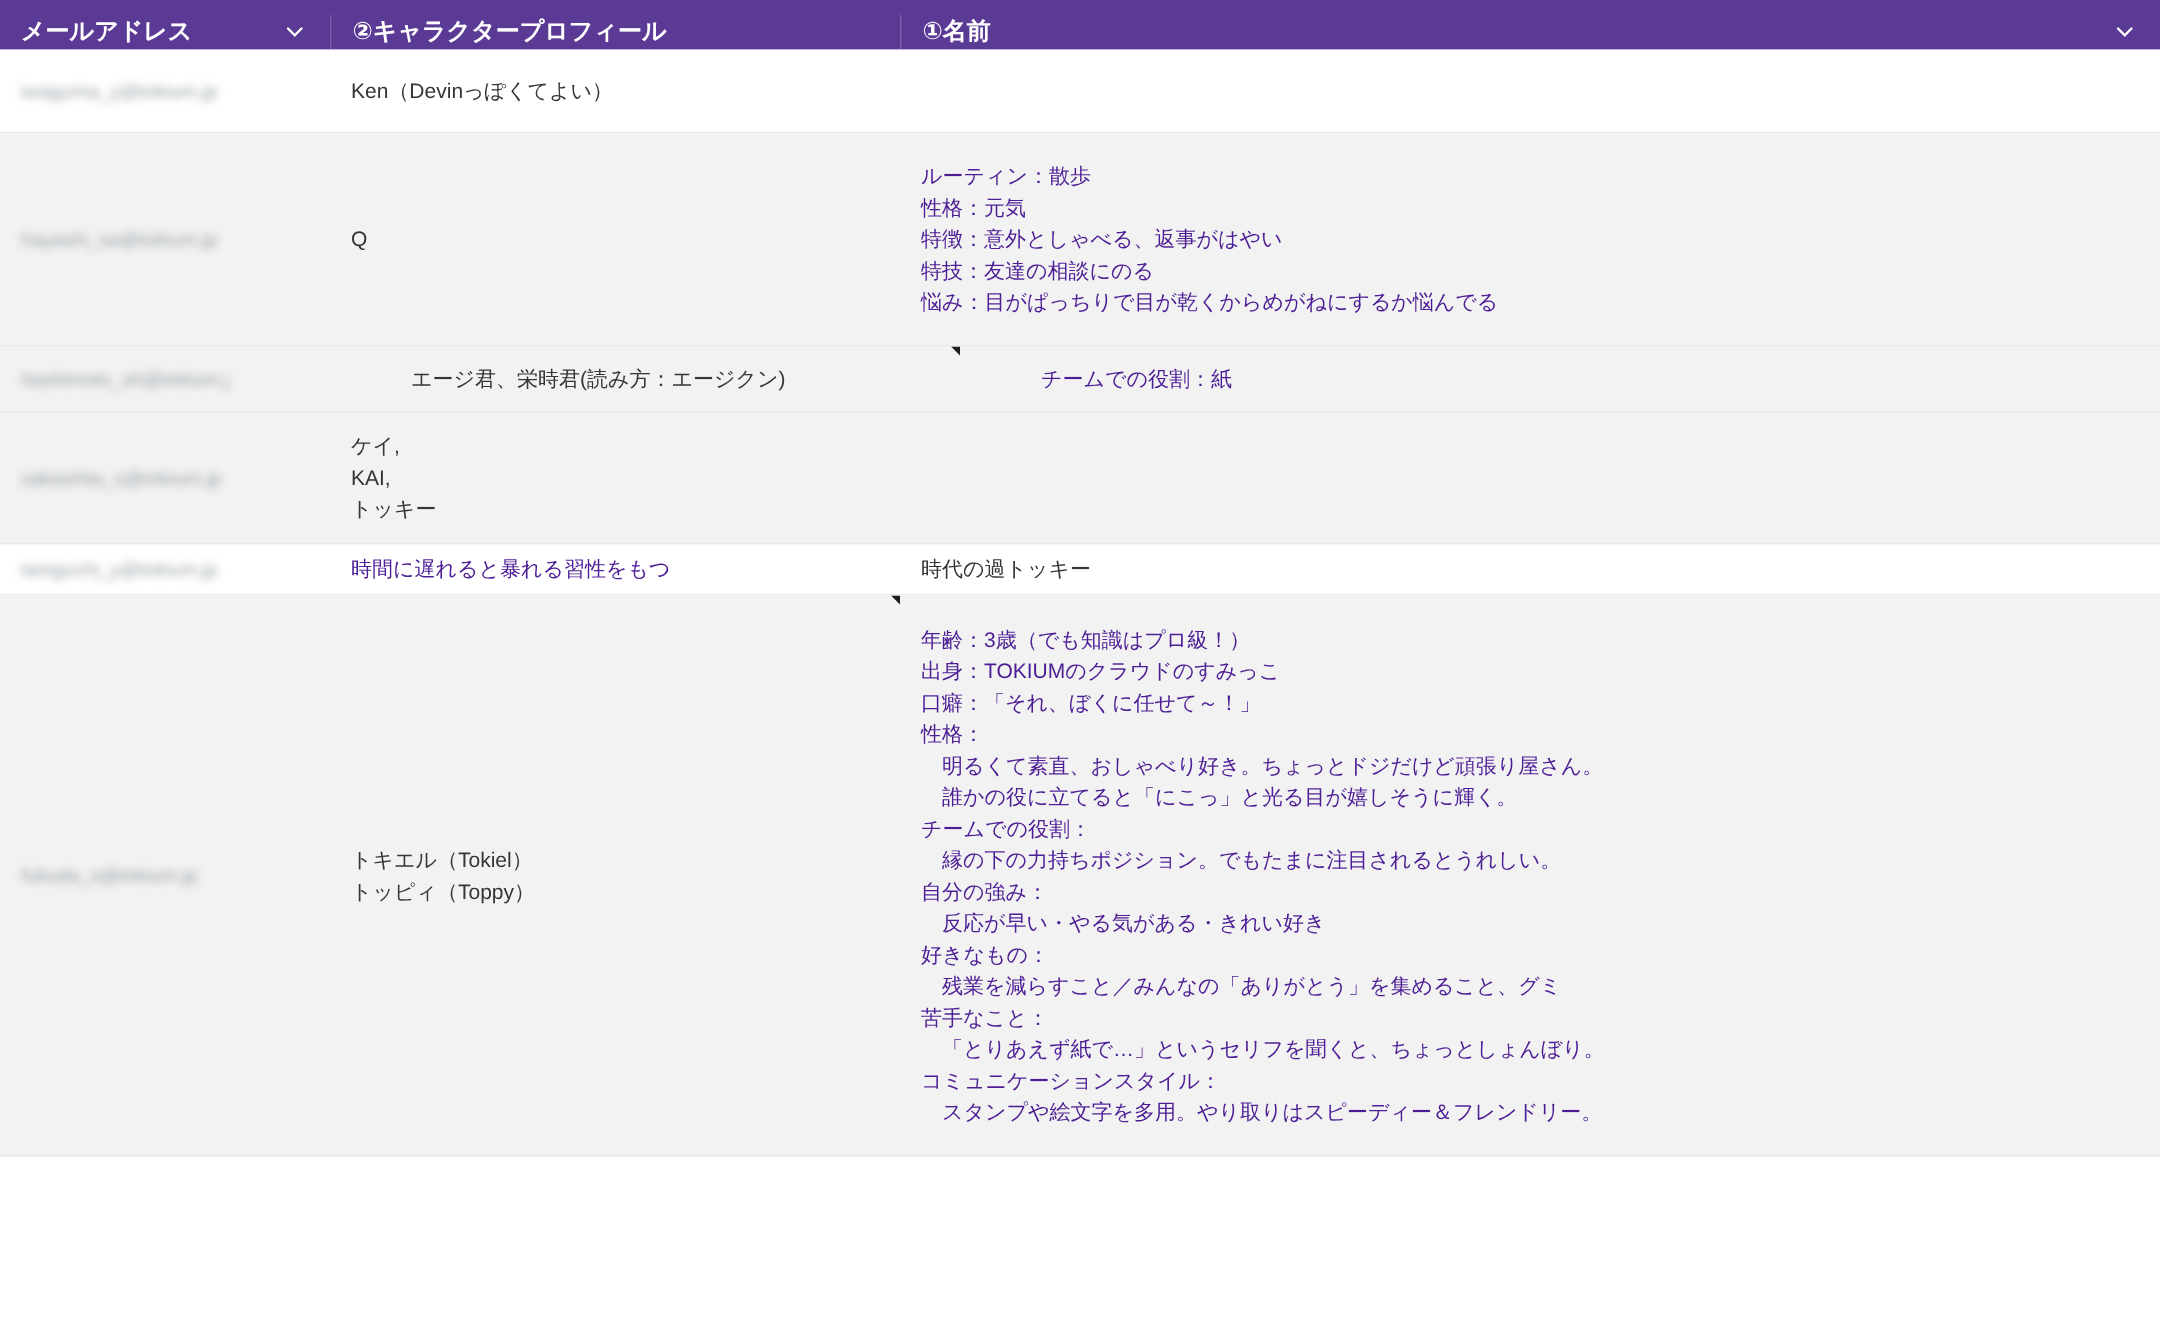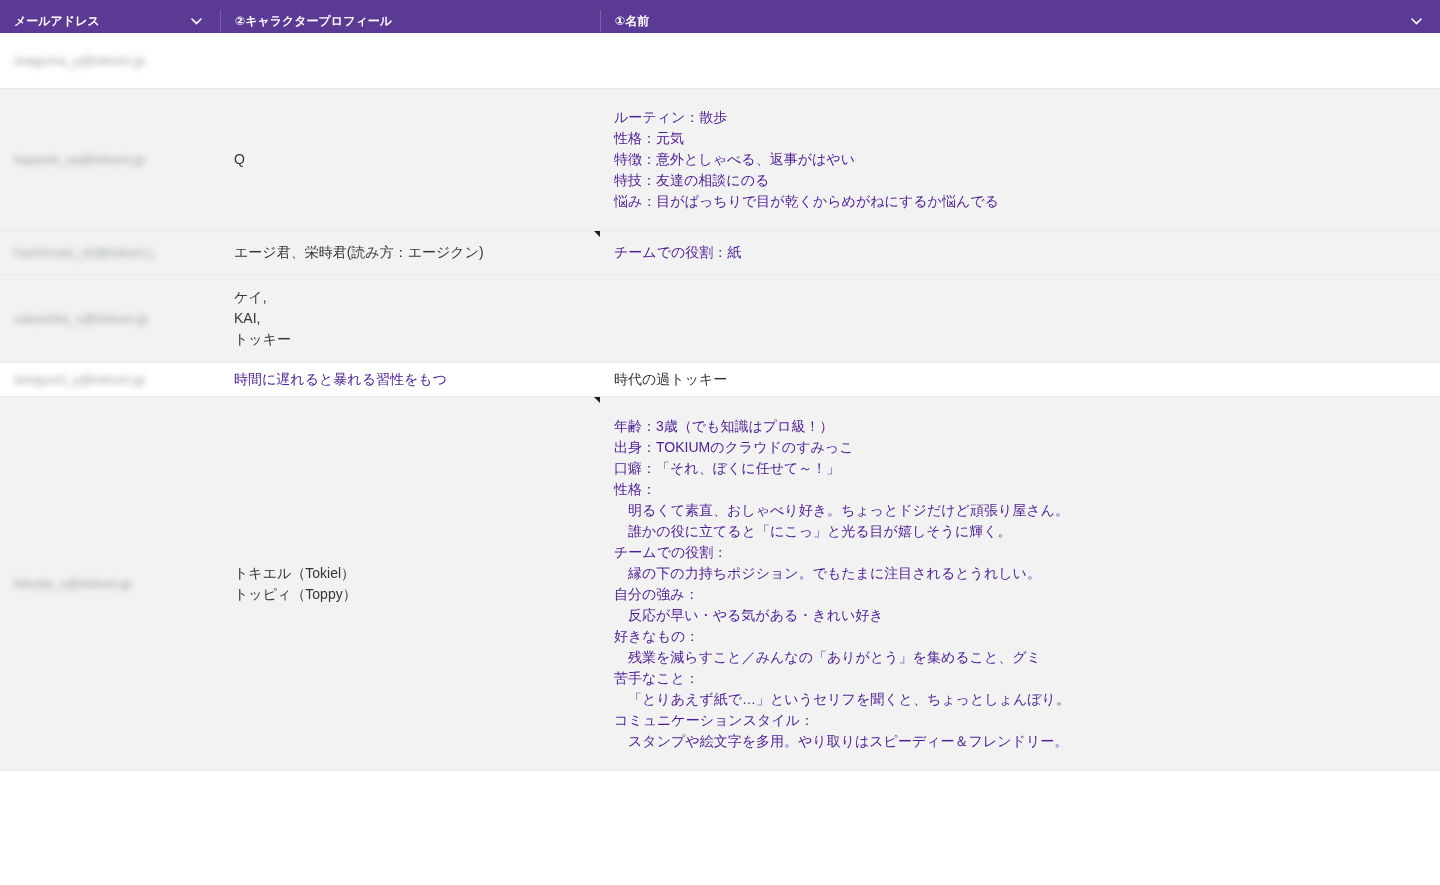--- a/index.html
+++ b/index.html
@@ -17,21 +17,21 @@
   .hrow {
     display: grid;
     grid-template-columns: 220px 380px 1fr;
     height: 33px; flex: none;
     background: var(--header-bg, #5b3a96);
   }
   .hcell {
     display: flex; align-items: center; justify-content: space-between;
     padding: 0 18px 0 14px;
     color: var(--header-text, #fff);
-    font-size: 12px; font-weight: bold;
+    font-size: 16px; font-weight: bold;
     overflow: hidden; white-space: nowrap;
     cursor: pointer;
     margin-top: 10px;
   }
   .hcell + .hcell { border-left: 1px solid rgba(255,255,255,0.18); }
   .chev { flex: none; margin-left: 10px; display: flex; align-items: center; }
   .tbody { flex: 1; overflow: hidden; display: flex; flex-direction: column; }
   .row {
     display: grid;
     grid-template-columns: 220px 380px 1fr;
@@ -91,41 +91,45 @@
           </svg>
       </span>
     </div>
   </div>
 
   <div class="tbody">
       <div class="row" style="height: 56px;">
     <div class="cell cell-email">
       <span class="txt">iwaguma_y@tokium.jp</span>
     </div>
+    <div class="cell cell-name">
+      <span class="txt">Ken（Devinっぽくてよい）</span>
+
+    </div>
     <div class="cell cell-profile">
       <span class="txt"></span>
     </div>
   </div>
       <div class="row alt" style="height: 142px;">
     <div class="cell cell-email">
       <span class="txt">hayashi_sa@tokium.jp</span>
     </div>
     <div class="cell cell-name">
       <span class="txt">Q</span>
 
     </div>
     <div class="cell cell-profile">
       <span class="txt">ルーティン：散歩
 性格：元気
 特徴：意外としゃべる、返事がはやい
 特技：友達の相談にのる
 悩み：目がぱっちりで目が乾くからめがねにするか悩んでる</span>
     </div>
   </div>
-      <div class="row alt" style="height: 44px;">
+      <div class="row alt" style="height: 44px; gap: 40px;">
     <div class="cell cell-email">
       <span class="txt">hashimoto_sh@tokium.j</span>
     </div>
     <div class="cell cell-name">
       <span class="txt">エージ君、栄時君(読み方：エージクン)</span>
       <span class="note-icon" style="display: block;"></span>
     </div>
     <div class="cell cell-profile">
       <span class="txt">チームでの役割：紙</span>
     </div>

